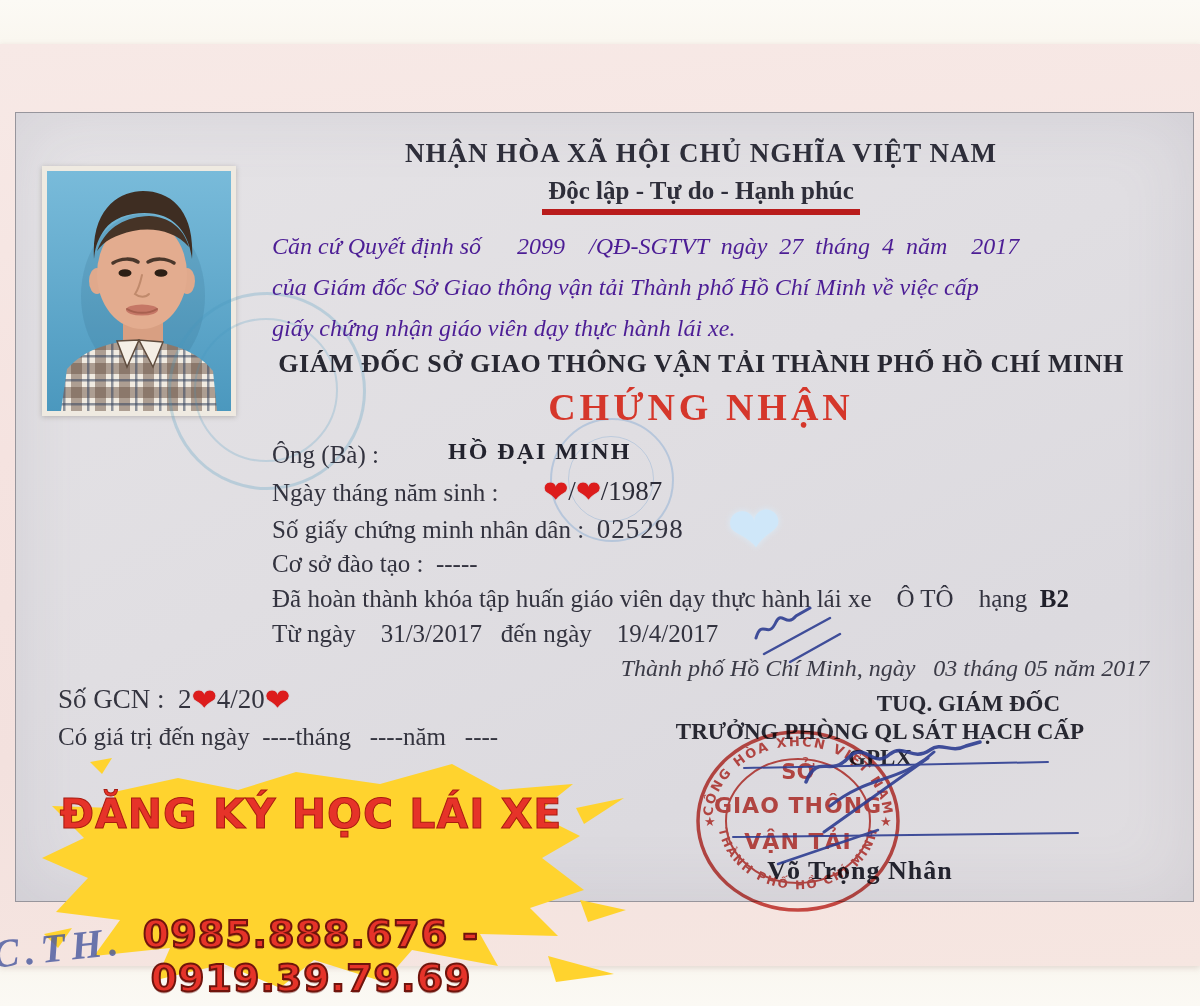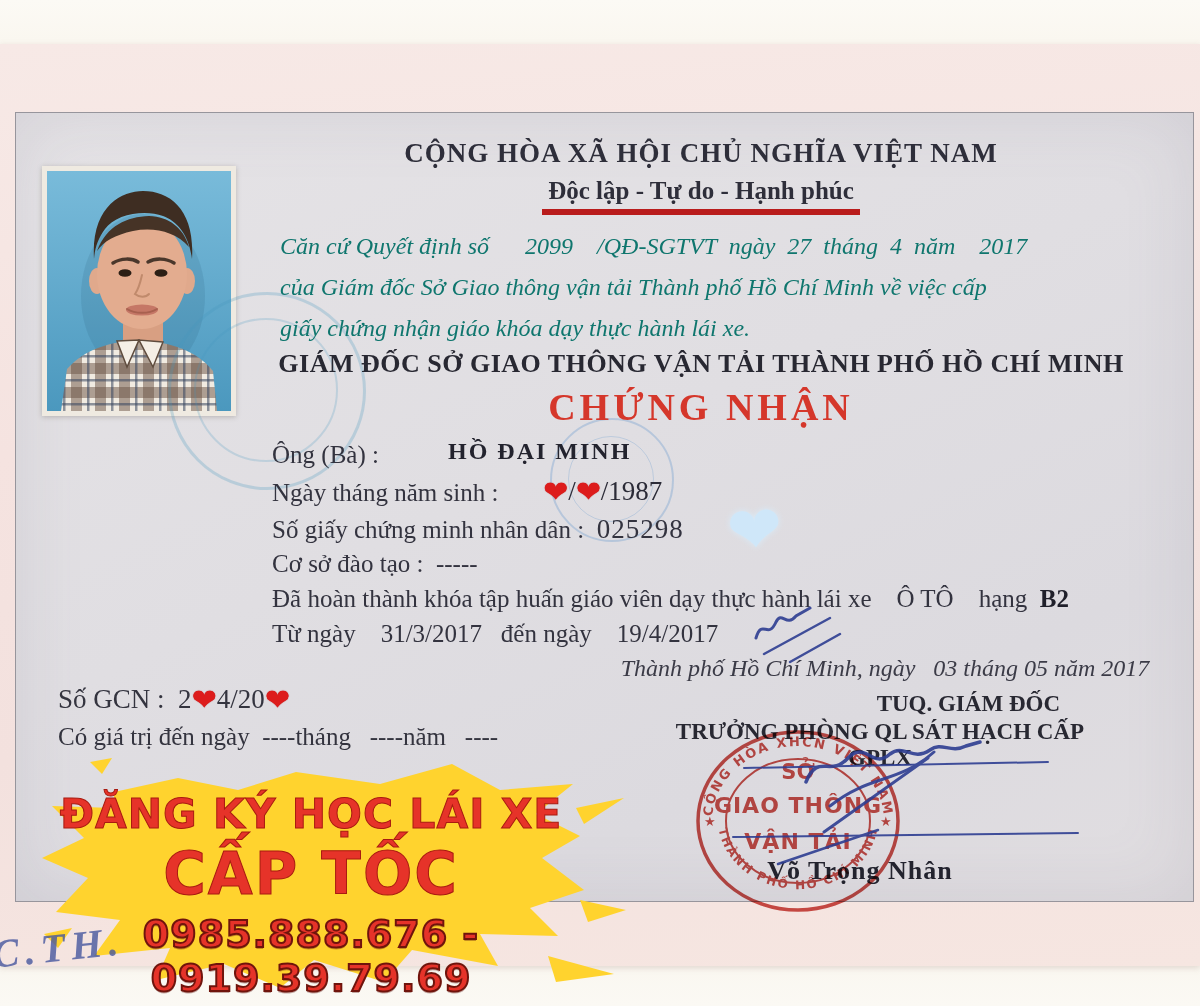--- a/index.html
+++ b/index.html
@@ -25,21 +25,21 @@
   .wm{border-radius:50%;pointer-events:none;}
   .wm1a{left:550px;top:418px;width:120px;height:120px;border:2px solid rgba(96,150,205,.32);}
   .wm1b{left:568px;top:436px;width:84px;height:84px;border:1px solid rgba(96,150,205,.28);}
   .wm2a{left:168px;top:292px;width:192px;height:192px;border:3px solid rgba(70,150,190,.26);}
   .wm2b{left:194px;top:318px;width:140px;height:140px;border:2px solid rgba(70,150,190,.22);}
   
   .center-wide{left:258px;top:0;width:886px;text-align:center;}
   .t-national{top:138px;font-size:27px;font-weight:bold;letter-spacing:1px;color:#2e2e3a;}
   .t-motto{top:177px;font-size:25px;font-weight:bold;color:#2e2e3a;}
   .t-motto .u{display:inline-block;border-bottom:6px solid #b91c1c;padding:0 6px 4px 6px;}
-  .para{left:272px;font-size:24px;font-style:italic;color:#0f766e;margin-left:8px;}
+  .para{left:272px;font-size:24px;font-style:italic;color:#4c1d95;}
   .p1{top:233px;} .p2{top:274px;} .p3{top:315px;}
   .t-issuer{top:349px;font-size:26px;font-weight:bold;letter-spacing:.5px;color:#282832;}
   .t-title{top:385px;font-size:38px;font-weight:bold;letter-spacing:4px;color:#d5372b;}
   .lbl{font-size:25px;color:#33333f;}
   .row-name-label{left:272px;top:441px;}
   .row-name-value{left:448px;top:438px;font-size:24px;font-weight:bold;letter-spacing:2px;color:#23232e;}
   .row-dob-label{left:272px;top:479px;}
   .row-dob-value{left:543px;top:476px;font-size:27px;color:#2b2b37;}
   .heart{color:#dd1c1c;font-family:"DejaVu Sans",sans-serif;font-size:30px;line-height:1;vertical-align:-2px;text-shadow:0 0 1px #b51515;}
   .row-id{left:272px;top:514px;}
@@ -110,26 +110,26 @@
     <ellipse cx="95" cy="139" rx="16" ry="5.5" fill="#c57766"></ellipse>
     <path d="M80,138 C88,143 102,143 110,138" stroke="#a8604f" stroke-width="2" fill="none" stroke-linecap="round"></path>
   </svg>
 </div>
 
 <div class="abs wm wm2a"></div>
 <div class="abs wm wm2b"></div>
 <div class="abs wm wm1a"></div>
 <div class="abs wm wm1b"></div>
 
-<div class="abs center-wide t-national">CỘNG HÒA XÃ HỘI CHỦ NGHĨA VIỆT NAM</div>
+<div class="abs center-wide t-national">NHẬN HÒA XÃ HỘI CHỦ NGHĨA VIỆT NAM</div>
 <div class="abs center-wide t-motto"><span class="u">Độc lập - Tự do - Hạnh phúc</span></div>
 
 <div class="abs para p1 pre">Căn cứ Quyết định số      2099    /QĐ-SGTVT  ngày  27  tháng  4  năm    2017</div>
 <div class="abs para p2 pre">của Giám đốc Sở Giao thông vận tải Thành phố Hồ Chí Minh về việc cấp</div>
-<div class="abs para p3 pre">giấy chứng nhận giáo khóa dạy thực hành lái xe.</div>
+<div class="abs para p3 pre">giấy chứng nhận giáo viên dạy thực hành lái xe.</div>
 
 <div class="abs center-wide t-issuer">GIÁM ĐỐC SỞ GIAO THÔNG VẬN TẢI THÀNH PHỐ HỒ CHÍ MINH</div>
 <div class="abs center-wide t-title">CHỨNG NHẬN</div>
 
 <div class="abs lbl row-name-label">Ông (Bà) :</div>
 <div class="abs row-name-value">HỒ ĐẠI MINH</div>
 
 <div class="abs lbl row-dob-label">Ngày tháng năm sinh :</div>
 <div class="abs row-dob-value"><span class="heart">❤</span><span>/</span><span class="heart">❤</span><span>/1987</span></div>
 
@@ -192,17 +192,16 @@
 <div class="abs banner">
   <svg width="600" height="252" viewBox="0 0 600 252">
     <path fill="#ffd32e" d="M86,42 L150,28 L210,40 L268,22 L352,34 L424,14 L472,40 L545,34 L508,64 L552,86 L514,108 L556,140 L502,158 L530,186 L452,184 L470,216 L384,200 L356,232 L286,210 L252,238 L196,214 L128,230 L142,198 L66,206 L92,170 L28,162 L60,128 L14,108 L56,88 L24,56 L86,58 Z"></path>
     <path fill="#ffd32e" d="M62,12 L84,8 L74,24 Z"></path>
     <path fill="#ffd32e" d="M548,58 L596,48 L556,74 Z"></path>
     <path fill="#ffd32e" d="M552,150 L598,160 L560,172 Z"></path>
     <path fill="#ffd32e" d="M16,184 L44,178 L30,198 Z"></path>
     <path fill="#ffd32e" d="M520,206 L586,224 L528,232 Z"></path>
   </svg>
   <div class="bline b1">ĐĂNG KÝ HỌC LÁI XE</div>
-  <div class="bline b2">CẤP TỐC</div>
   <div class="bline b3">0985.888.676 - 0919.39.79.69</div>
 </div>
 
 <div class="abs corner-note">C.TH.</div>
 
 </body></html>

